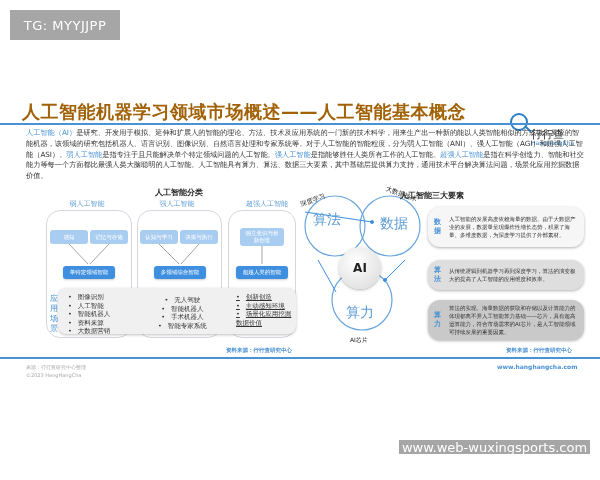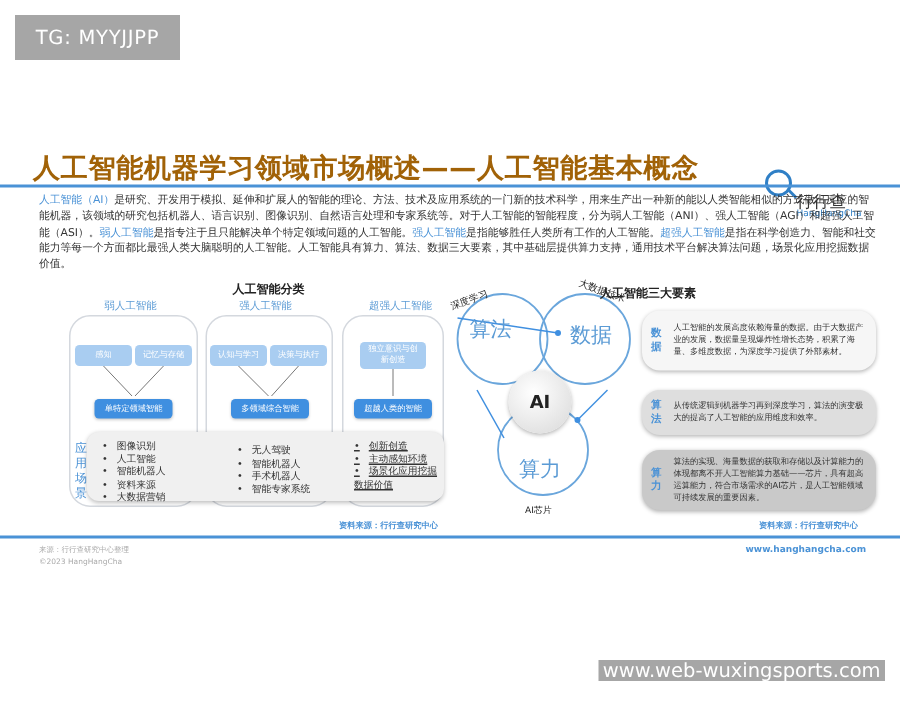--- a/index.html
+++ b/index.html
@@ -114,21 +114,21 @@
 <div class="app-label">应用场景</div>
 
 <div class="scene-box" style="left:58px; width:238px;"></div>
 <ul class="scene-list" style="left:68px; top:293px;">
   <li>图像识别</li>
   <li>人工智能</li>
   <li>智能机器人</li>
   <li>资料来源</li>
   <li>大数据营销</li>
 </ul>
-<ul class="scene-list" style="left:158px; top:296px;">
+<ul class="scene-list" style="left:158px; top:296px;text-align:center;">
   <li>无人驾驶</li>
   <li>智能机器人</li>
   <li>手术机器人</li>
   <li>智能专家系统</li>
 </ul>
 <ul class="scene-list" style="left:236px; top:293px; width:58px;text-decoration:underline;">
   <li>创新创造</li>
   <li>主动感知环境</li>
   <li>场景化应用挖掘数据价值</li>
 </ul>

